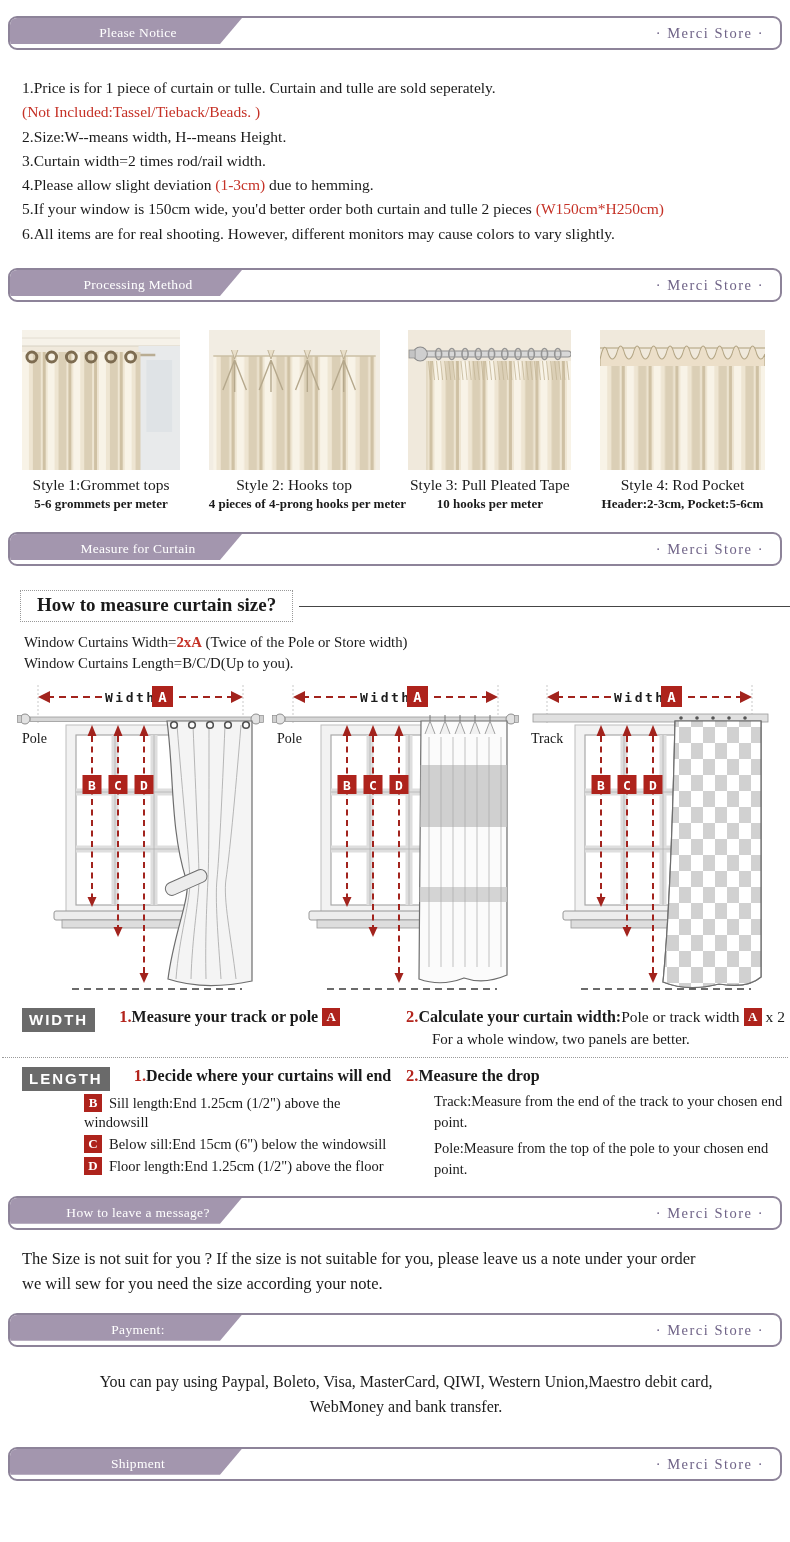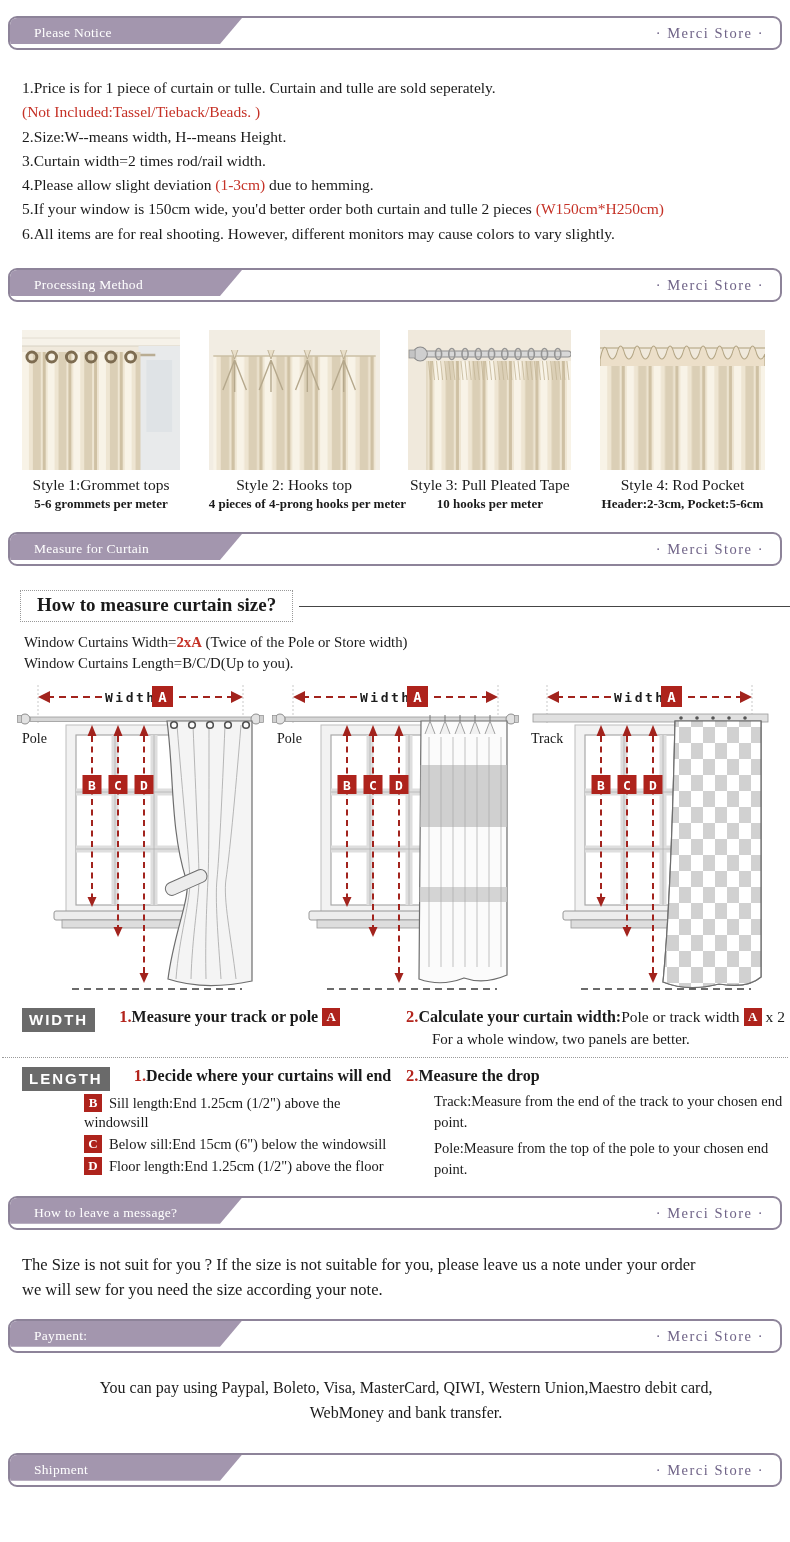--- a/index.html
+++ b/index.html
@@ -4,21 +4,21 @@
 <style>
   html,body{margin:0;padding:0;}
   body{width:790px;height:1542px;background:#fff;overflow:hidden;
        font-family:"Liberation Serif",serif;color:#1a1a1a;}
   .page{padding-top:16px;}
 
   
   .banner{position:relative;margin:0 8px;height:30px;border:2px solid #8d8399;
           border-radius:9px;background:#fff;overflow:hidden;}
   .banner-left{position:absolute;left:0;top:0;bottom:4px;width:232px;background:#a396ae;
-          clip-path:polygon(0 0,100% 0,calc(100% - 22px) 100%,0 100%);}
+          clip-path:polygon(0 0,100% 0,calc(100% - 22px) 100%,0 100%);text-align:center;}
   .banner-title{color:#fff;font-size:13.5px;line-height:30px;padding-left:24px;
           letter-spacing:.3px;display:block;white-space:nowrap;}
   .banner-brand{position:absolute;right:16px;top:0;line-height:30px;color:#6f6387;
           font-size:14.5px;letter-spacing:1.5px;}
 
   .red{color:#c53126;}
 
   
   .notice{margin:26px 0 0 22px;font-size:15.5px;line-height:24.3px;}
 
@@ -52,21 +52,21 @@
   .lbox{display:inline-block;width:18px;height:18px;background:#ae231c;color:#fff;
        font-weight:bold;font-size:13px;line-height:18px;text-align:center;
        vertical-align:1px;margin:0 4px;}
   .wnote{margin:4px 0 0 26px;font-size:15px;}
   .subrow{margin:3px 0 0 62px;font-size:14.5px;line-height:19px;}
   .subrow .lbox{margin:0 7px 0 0;}
   .mnote{margin:5px 0 0 28px;font-size:14.5px;line-height:21px;}
   .dotline{border-top:1.5px dotted #9a9a9a;margin:9px 2px 8px 2px;}
 
   
-  .msg{margin:22px 0 0 22px;font-size:16.5px;line-height:25.5px;}
+  .msg{margin:16px 0 0 22px;font-size:16.5px;line-height:25.5px;}
   .pay{margin:22px 0 0 22px;font-size:16px;line-height:25px;text-align:center;}
 
   .gap-b2{margin-top:22px;} .gap-b3{margin-top:20px;} .gap-b4{margin-top:16px;}
   .gap-b5{margin-top:16px;} .gap-b6{margin-top:28px;}
 </style>
 </head>
 <body>
 
 <div class="page">
 

